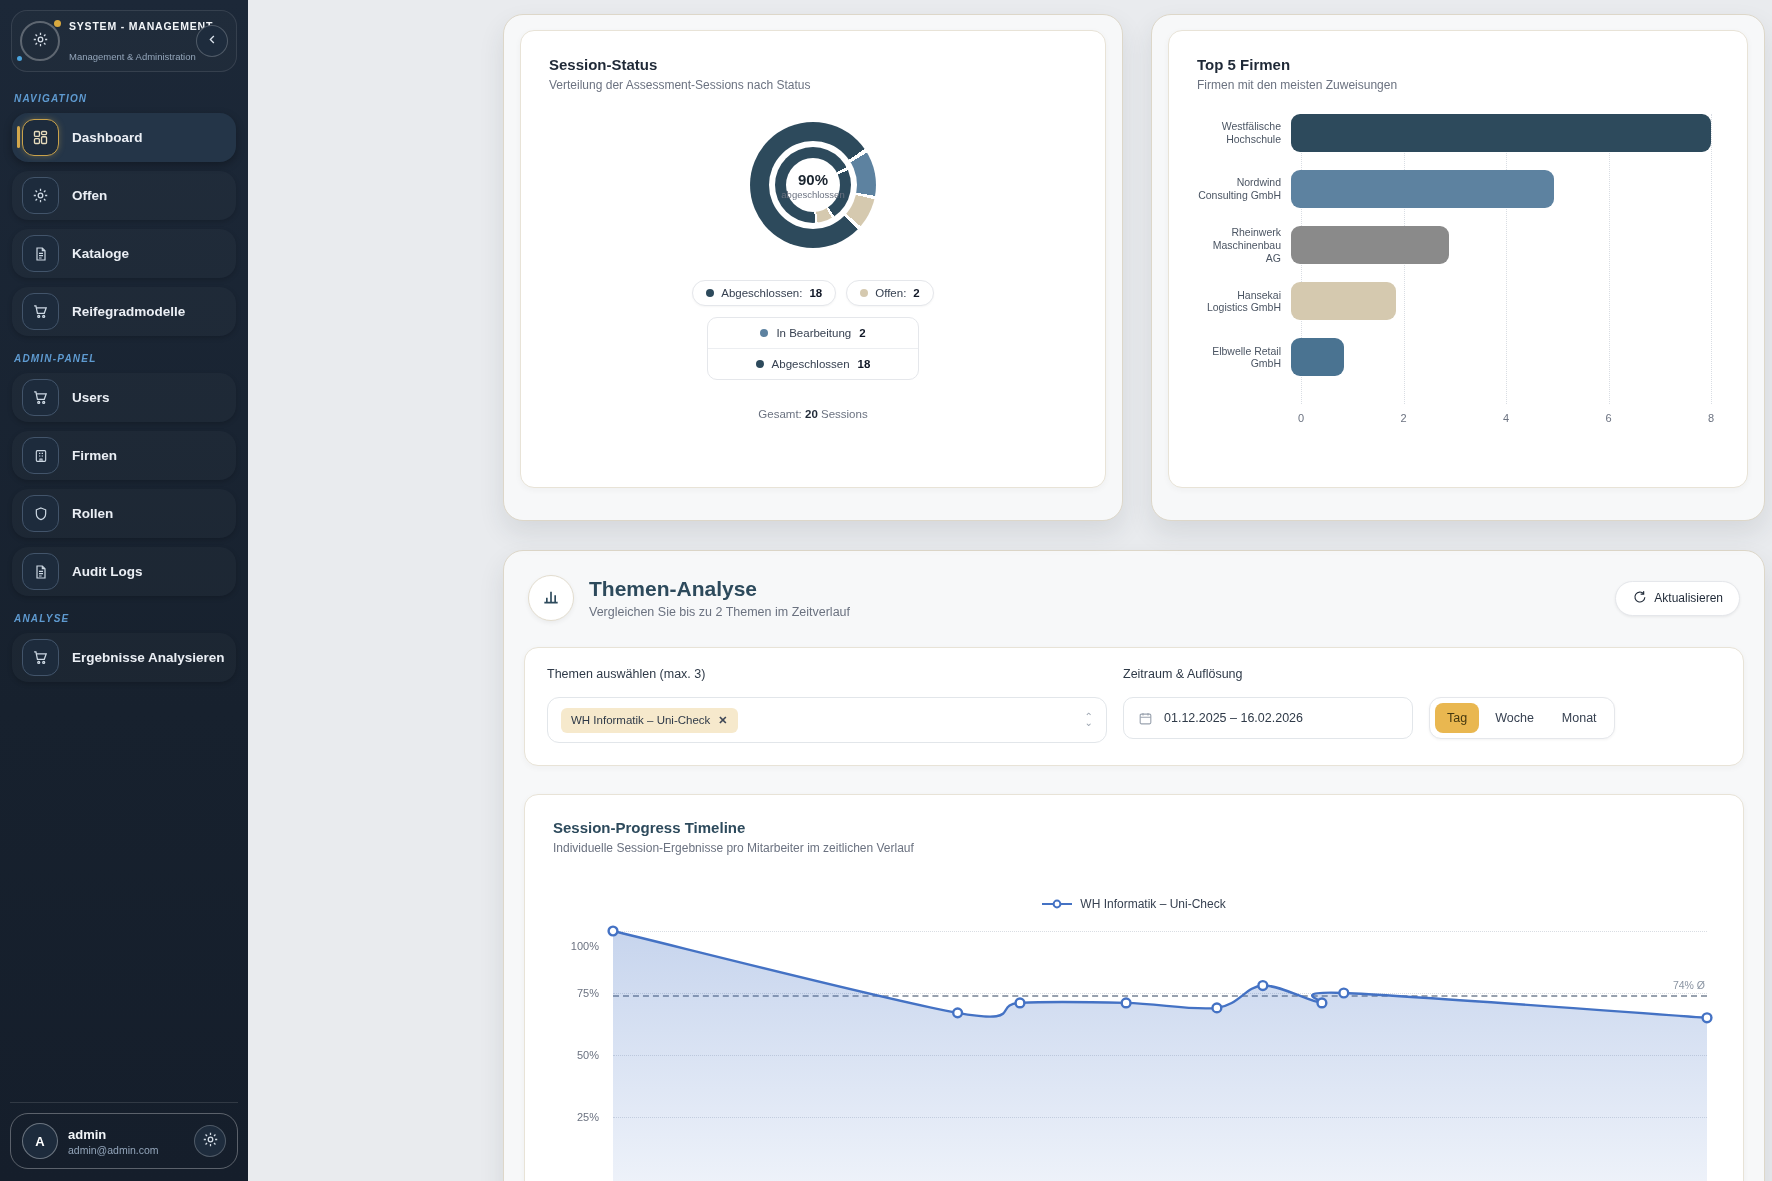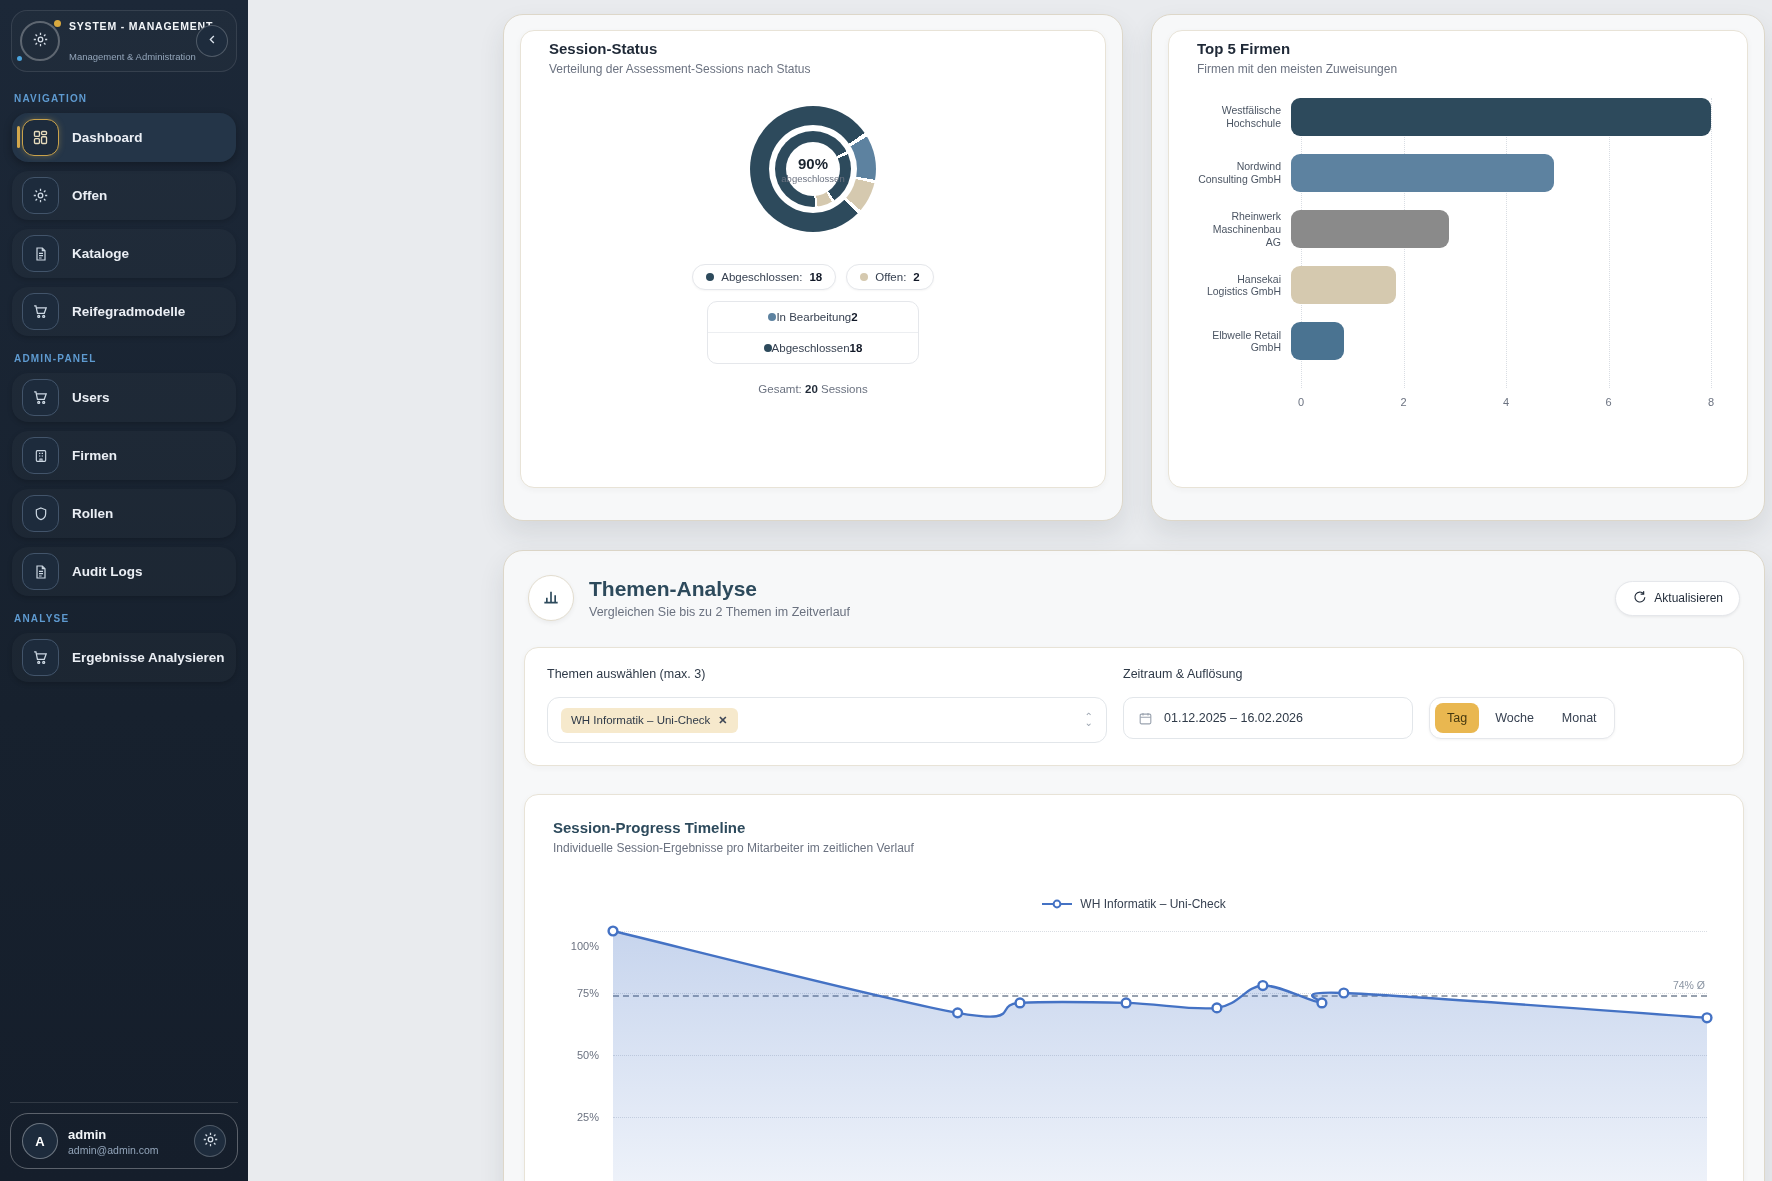--- a/index.html
+++ b/index.html
@@ -17,21 +17,21 @@
     display:flex; align-items:center; justify-content:center; color:#d6dee8; }
   .logo-dot-gold { position:absolute; top:-1px; right:-1px; width:7px; height:7px; border-radius:50%; background:#d9a93f; }
   .logo-dot-blue { position:absolute; bottom:0; left:-3px; width:5px; height:5px; border-radius:50%; background:#4aa3dd; }
   .logo-text { flex:1; min-width:0; }
   .logo-title { font-size:10.5px; font-weight:bold; letter-spacing:.8px; color:#f2f5f8; white-space:nowrap; }
   .logo-sub { font-size:9.5px; color:#93a5ba; margin-top:19px; white-space:nowrap; }
   .collapse-btn { width:32px; height:32px; flex:0 0 auto; border-radius:50%; background:#1e2c3d;
     border:1px solid rgba(255,255,255,.22); color:#dbe3ec; display:flex; align-items:center;
     justify-content:center; cursor:pointer; }
   .nav-scroll { flex:1; overflow:hidden; }
-  .nav-section-label { margin:17px 14px 7px; font-size:10px; font-weight:bold; letter-spacing:1.2px; color:#5e9ad0; }
+  .nav-section-label { margin:17px 14px 7px; font-size:10px; font-weight:bold; letter-spacing:1.2px; color:#5e9ad0;font-style:italic; }
   .nav-item { position:relative; margin:9px 12px; padding:6px 10px; border-radius:16px;
     display:flex; align-items:center; gap:13px; cursor:pointer; background:rgba(255,255,255,.025);
     box-shadow:0 2px 5px rgba(0,0,0,.18); }
   .nav-item.active { background:#243548; box-shadow:0 3px 8px rgba(0,0,0,.3); }
   .nav-item.active::before { content:""; position:absolute; left:5px; top:13px; width:3px; height:22px;
     border-radius:3px; background:#d2a74c; }
   .nav-icon { width:37px; height:37px; border-radius:12px; background:#1d2b3c; border:1px solid #42546a;
     display:flex; align-items:center; justify-content:center; color:#cdd8e3; flex:0 0 auto; }
   .nav-item.active .nav-icon { border-color:#c9a24b; color:#e7dcbd; box-shadow:0 0 6px rgba(201,162,75,.35); }
   .nav-label { font-size:13.5px; font-weight:bold; color:#eaeef4; white-space:nowrap; }
@@ -46,45 +46,45 @@
   .user-gear { width:32px; height:32px; border-radius:50%; background:#1e2c3d; border:1px solid rgba(255,255,255,.22);
     color:#d6dee8; display:flex; align-items:center; justify-content:center; cursor:pointer; flex:0 0 auto; }
 
   
   .main { position:absolute; left:248px; top:0; right:0; bottom:0; background:#e9ebee; }
   .content { position:absolute; left:255px; top:14px; width:1262px; }
   .top-row { display:flex; gap:28px; }
   .card-wrap { background:#f7f8f9; border:1px solid #ddd7c9; border-radius:20px;
     padding:15px 16px 32px; box-shadow:0 12px 26px rgba(40,50,60,.10); }
   .wrap-1 { width:620px; } .wrap-2 { width:614px; }
-  .card { background:#fff; border:1px solid #e8e3d7; border-radius:14px; padding:9px 28px; height:458px;
+  .card { background:#fff; border:1px solid #e8e3d7; border-radius:14px; padding:25px 28px; height:458px;
     box-shadow:0 2px 6px rgba(40,50,60,.04); }
   .card-title { font-size:15px; font-weight:bold; color:#1f2937; }
   .card-sub { font-size:12px; color:#6b7280; margin-top:5px; }
 
   
   .donut-area { display:flex; flex-direction:column; align-items:center; }
   .donut { position:relative; width:126px; height:126px; margin-top:30px; }
   .donut > div { position:absolute; border-radius:50%; }
   .d-outer { inset:0; }
   .d-gap1 { inset:19px; background:#fff; }
   .d-inner { inset:25px; }
   .d-hole { inset:36px; background:#fff; display:flex; flex-direction:column; align-items:center; justify-content:center; }
   .d-val { font-size:15px; font-weight:bold; color:#1a242f; }
   .d-lab { font-size:9.5px; color:#6b7280; margin-top:1px; }
   .pill-row { display:flex; gap:10px; margin-top:32px; }
   .pill { display:flex; align-items:center; gap:7px; border:1px solid #e5e7eb; border-radius:999px;
     padding:6px 13px; font-size:11.5px; color:#374151; background:#fff; box-shadow:0 1px 2px rgba(0,0,0,.04); }
   .dot { width:8px; height:8px; border-radius:50%; flex:0 0 auto; }
   .pill b, .slist-row b { color:#111827; }
   .slist { width:212px; margin-top:11px; border:1px solid #e5e7eb; border-radius:10px; overflow:hidden; background:#fff; }
-  .slist-row { display:flex; align-items:center; justify-content:center; padding:9px 6px;
+  .slist-row { display:flex; align-items:center; justify-content:center; gap:8px; padding:9px 6px;
     font-size:11.5px; color:#374151; }
   .slist-row + .slist-row { border-top:1px solid #eceef1; }
-  .gesamt { margin-top:19px; font-size:11.5px; color:#6b7280;text-align:right; }
+  .gesamt { margin-top:28px; font-size:11.5px; color:#6b7280;text-align:right; }
   .gesamt b { color:#1f2937; }
 
   
   .firmen-chart { position:relative; margin-top:22px; height:318px; }
   .firmen-grid { position:absolute; left:104px; right:8px; top:0; bottom:28px; }
   .vgrid { position:absolute; top:0; bottom:0; width:0; border-left:1px dotted #d9dde3; }
   .firmen-row { display:flex; align-items:center; margin-bottom:18px; position:relative; }
   .firmen-label { width:94px; flex:0 0 auto; text-align:right; font-size:10.5px; line-height:1.22;
     color:#4b5563; padding-right:10px; }
   .firmen-track { flex:1; margin-right:8px; height:38px; position:relative; }

